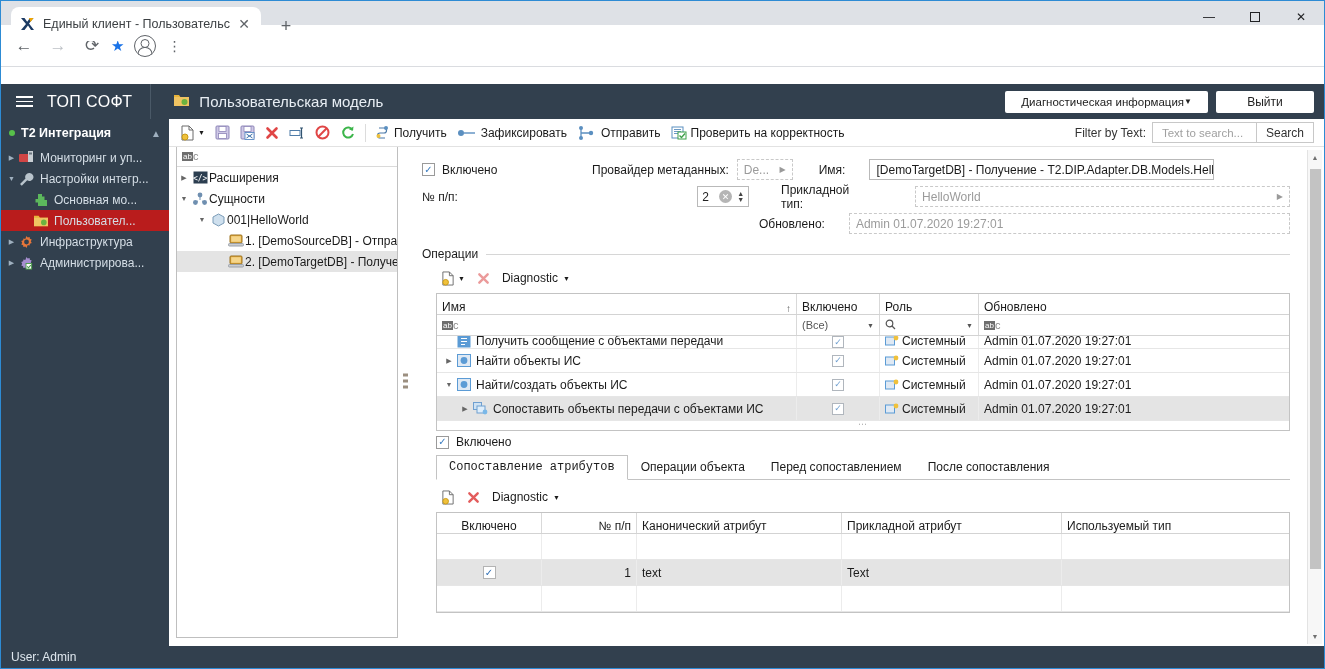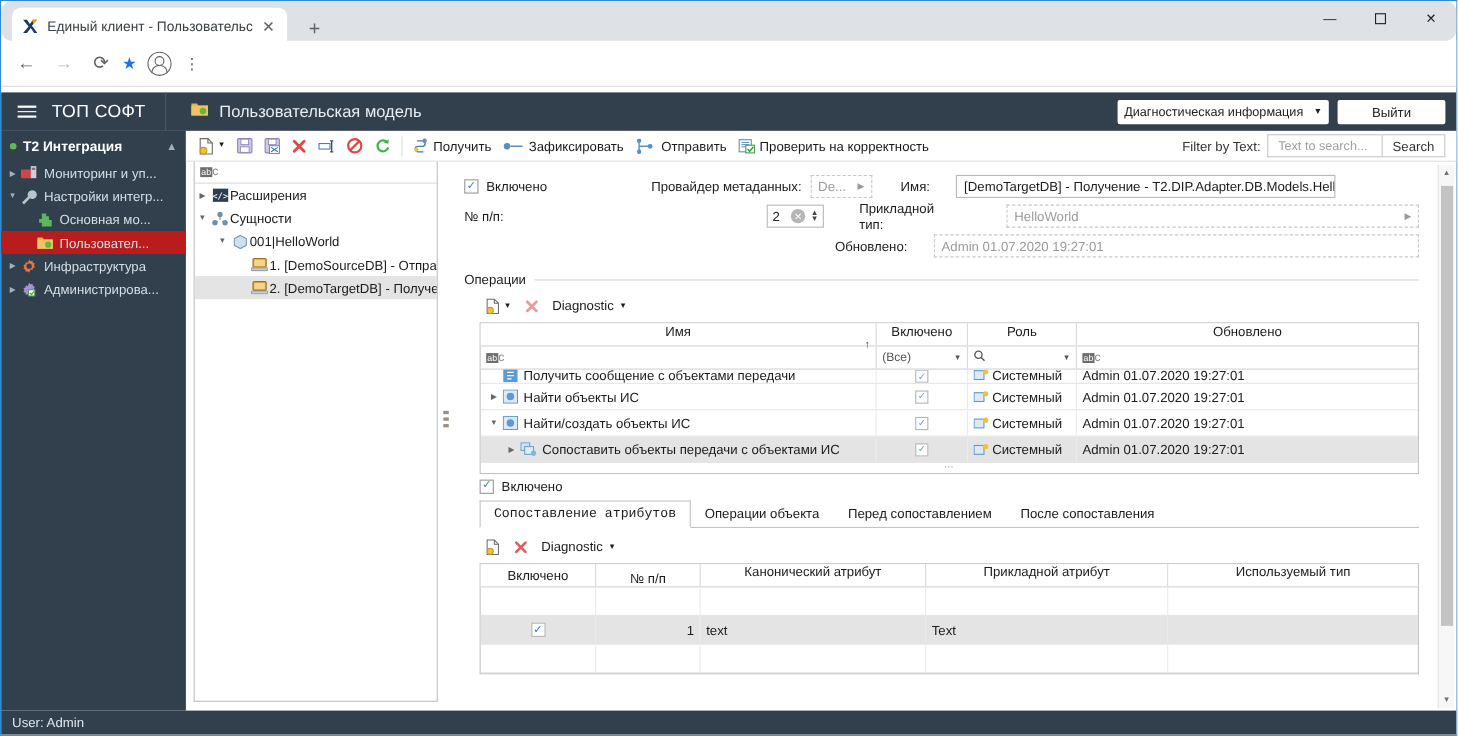--- a/index.html
+++ b/index.html
@@ -5,21 +5,21 @@
   * { box-sizing: border-box; }
   html, body { margin:0; padding:0; }
   body {
     width:1325px; height:669px; overflow:hidden;
     font-family:"Liberation Sans", sans-serif;
     font-size:12px; color:#222; background:#fff;
   }
   .win { width:1325px; height:669px; position:relative; border:1px solid #2d8bd4; background:#fff; overflow:hidden; }
 
   
-  .chrome-top { height:36px; background:#dee1e6; position:relative;border-radius:10px; }
+  .chrome-top { height:24px; background:#dee1e6; position:relative; }
   .tab {
     position:absolute; left:10px; top:6px; width:250px; height:34px;
     background:#fff; border-radius:8px 8px 0 0; display:flex; align-items:center; padding:0 8px;
   }
   .tab-fav { width:16px; height:16px; margin-right:8px; flex:0 0 auto; position:relative; }
   .tab-title { font-size:12.5px; color:#3c4043; white-space:nowrap; overflow:hidden; flex:1; }
   .tab-close { width:18px; height:18px; display:flex; align-items:center; justify-content:center; color:#5f6368; font-size:14px; }
   .newtab { position:absolute; left:272px; top:12px; width:26px; height:26px; display:flex; align-items:center; justify-content:center; color:#5f6368; font-size:18px; }
   .wctrl { position:absolute; top:0; right:0; height:32px; display:flex; }
   .wctrl div { width:46px; height:32px; display:flex; align-items:center; justify-content:center; color:#202124; font-size:12px; }
@@ -42,21 +42,21 @@
   .app { position:absolute; left:0; top:83px; right:0; bottom:0; background:#fff; }
   .apphead { height:35px; background:#32404e; display:flex; align-items:center; color:#fff; }
   .burger { width:46px; display:flex; flex-direction:column; align-items:center; justify-content:center; gap:3px; }
   .burger i { display:block; width:17px; height:1.6px; background:#fff; }
   .brand { font-size:16px; letter-spacing:.4px; padding-right:18px; border-right:1px solid #4a5967; height:35px; line-height:35px; }
   .pagetitle { display:flex; align-items:center; margin-left:22px; font-size:15px; color:#e8eef4; }
   .pagetitle .ic { margin-right:9px; }
   .hd-right { margin-left:auto; display:flex; align-items:center; padding-right:10px; gap:8px; }
   .hd-select {
     background:#fff; color:#222; height:22px; min-width:192px; border-radius:2px;
-    display:flex; align-items:center; padding:0 6px; font-size:11.5px;
+    display:flex; align-items:center; padding:0 16px; font-size:11.5px;
   }
   .hd-select .car { margin-left:auto; font-size:8px; }
   .hd-btn { background:#fff; color:#222; height:22px; width:98px; display:flex; align-items:center; justify-content:center; border-radius:2px; font-size:12px;}
 
   .body { position:absolute; left:0; top:35px; right:0; bottom:22px; }
 
   
   .lnav { position:absolute; left:0; top:0; bottom:0; width:168px; background:#32404e; color:#c9d4de; }
   .lnav-hd { height:28px; display:flex; align-items:center; padding:0 8px; font-size:12.5px; font-weight:bold; color:#fff; }
   .dot { width:6px; height:6px; border-radius:50%; background:#57c04a; margin-right:6px; }
@@ -111,21 +111,21 @@
   
   .group { margin-top:10px; }
   .group-hd { display:flex; align-items:center; font-size:12px; color:#1b1b1b; }
   .group-hd .ln { flex:1; height:1px; background:#d6d6d6; margin-left:8px; }
   .minibar { display:flex; align-items:center; height:26px; margin-top:4px; gap:2px; }
   .mb { display:flex; align-items:center; padding:0 5px; height:22px; font-size:12px; color:#1b1b1b;}
 
   
   .grid { border:1px solid #c3c3c3; background:#fff; }
   .g-head { display:flex; height:21px; background:#fff; border-bottom:1px solid #d3d3d3; }
-  .g-head > div { border-right:1px solid #d9d9d9; display:flex; align-items:center; padding:0 5px; font-size:12px; color:#1b1b1b;flex-direction:column; }
+  .g-head > div { border-right:1px solid #d9d9d9; display:flex; align-items:flex-end; padding:0 5px; font-size:12px; color:#1b1b1b; }
   .g-filt { display:flex; height:21px; border-bottom:1px solid #d3d3d3; }
   .g-filt > div { border-right:1px solid #d9d9d9; display:flex; align-items:center; padding:0 5px; font-size:11px; color:#555; }
   .g-row { display:flex; height:24px; border-bottom:1px solid #e6e6e6; }
   .g-row > div { border-right:1px solid #ececec; display:flex; align-items:center; padding:0 5px; font-size:12px; color:#1b1b1b; overflow:hidden; white-space:nowrap;}
   .g-row.sel { background:#e4e4e4; }
   .c-name { width:360px; }
   .c-en { width:83px; justify-content:center; }
   .c-role { width:99px; }
   .c-upd { flex:1; border-right:none !important; }
   .chk-g { width:12px; height:12px; border:1px solid #b0b6bd; background:#fff; display:inline-flex; align-items:center; justify-content:center;}

